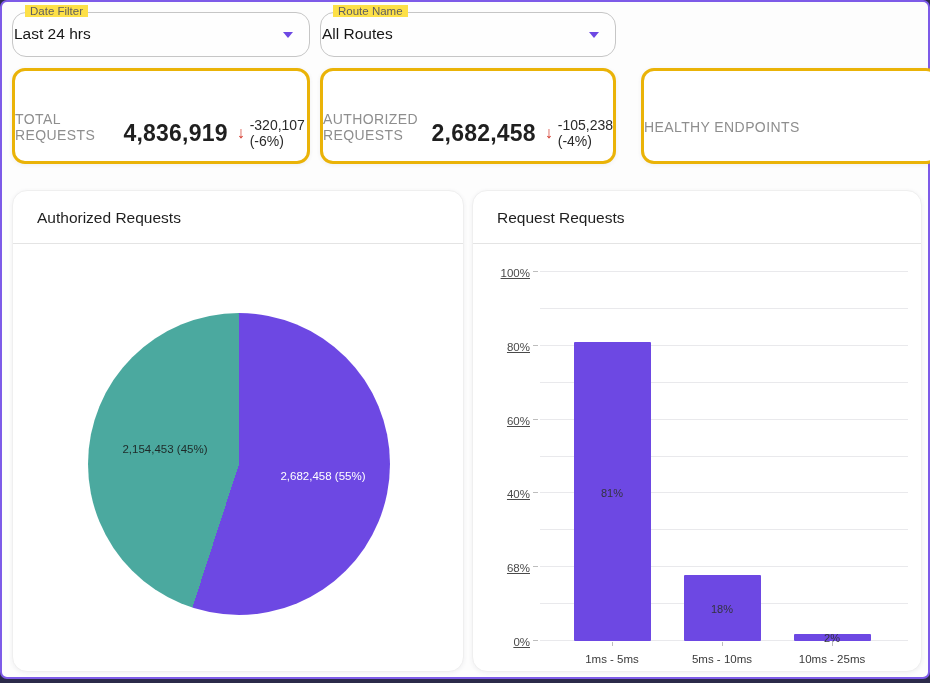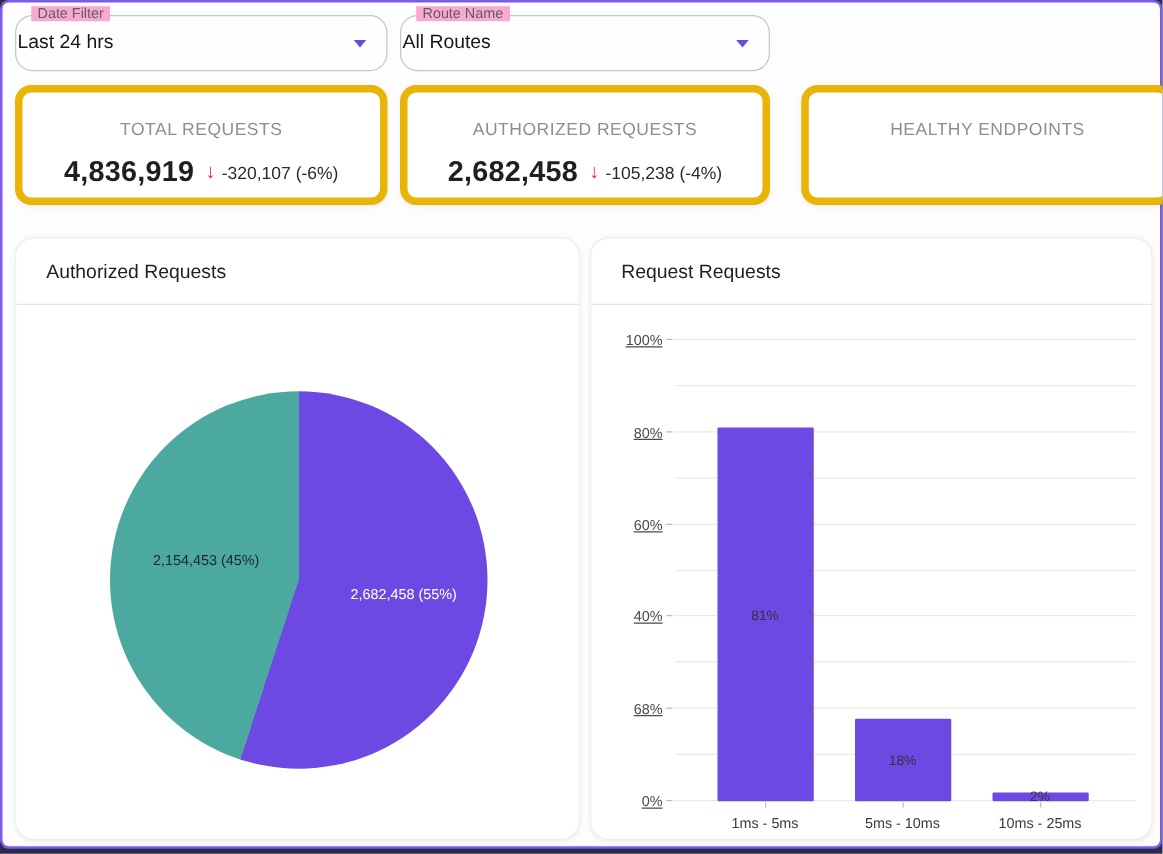--- a/index.html
+++ b/index.html
@@ -28,21 +28,21 @@
     border-radius: 14px;
     cursor: pointer;
   }
   .dd-1 { left: 10px;  width: 298px; }
   .dd-2 { left: 318px; width: 296px; }
   .dd-label {
     position: absolute;
     top: -8px;
     left: 12px;
     padding: 0 5px;
-    background: #f9a8d4;
+    background: #fde047;
     font-size: 11.5px;
     color: #5f5f5f;
   }
   .dd-value {
     position: absolute;
     left: 1px;
     top: 12px;
     font-size: 15.5px;
     font-weight: 500;
     color: #161616;
@@ -56,25 +56,25 @@
     border-right: 5.5px solid transparent;
     border-top: 6.5px solid #6d48e3;
   }
 
   
   .stat-card {
     position: absolute;
     top: 66px;
     height: 96px;
     background: #ffffff;
-    border: 6px solid #eab308;
+    border: 3px solid #eab308;
     border-radius: 13px;
     box-shadow: 0 1px 4px rgba(50,50,80,0.07);
     display: flex;
-    flex-direction: column;
+    flex-direction: row;
     align-items: center;
     padding-top: 21px;
   }
   .sc-1 { left: 10px;  width: 298px; }
   .sc-2 { left: 318px; width: 296px; }
   .sc-3 { left: 639px; width: 298px; text-align: right; }
   .stat-title {
     font-size: 14px;
     color: #8e8e8e;
     letter-spacing: 0.4px;

